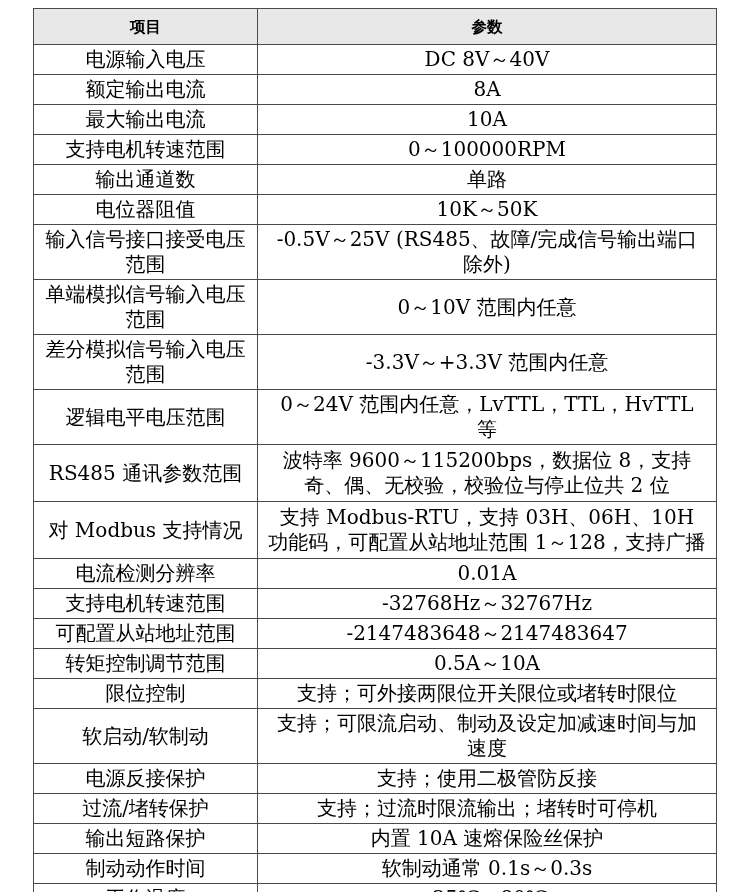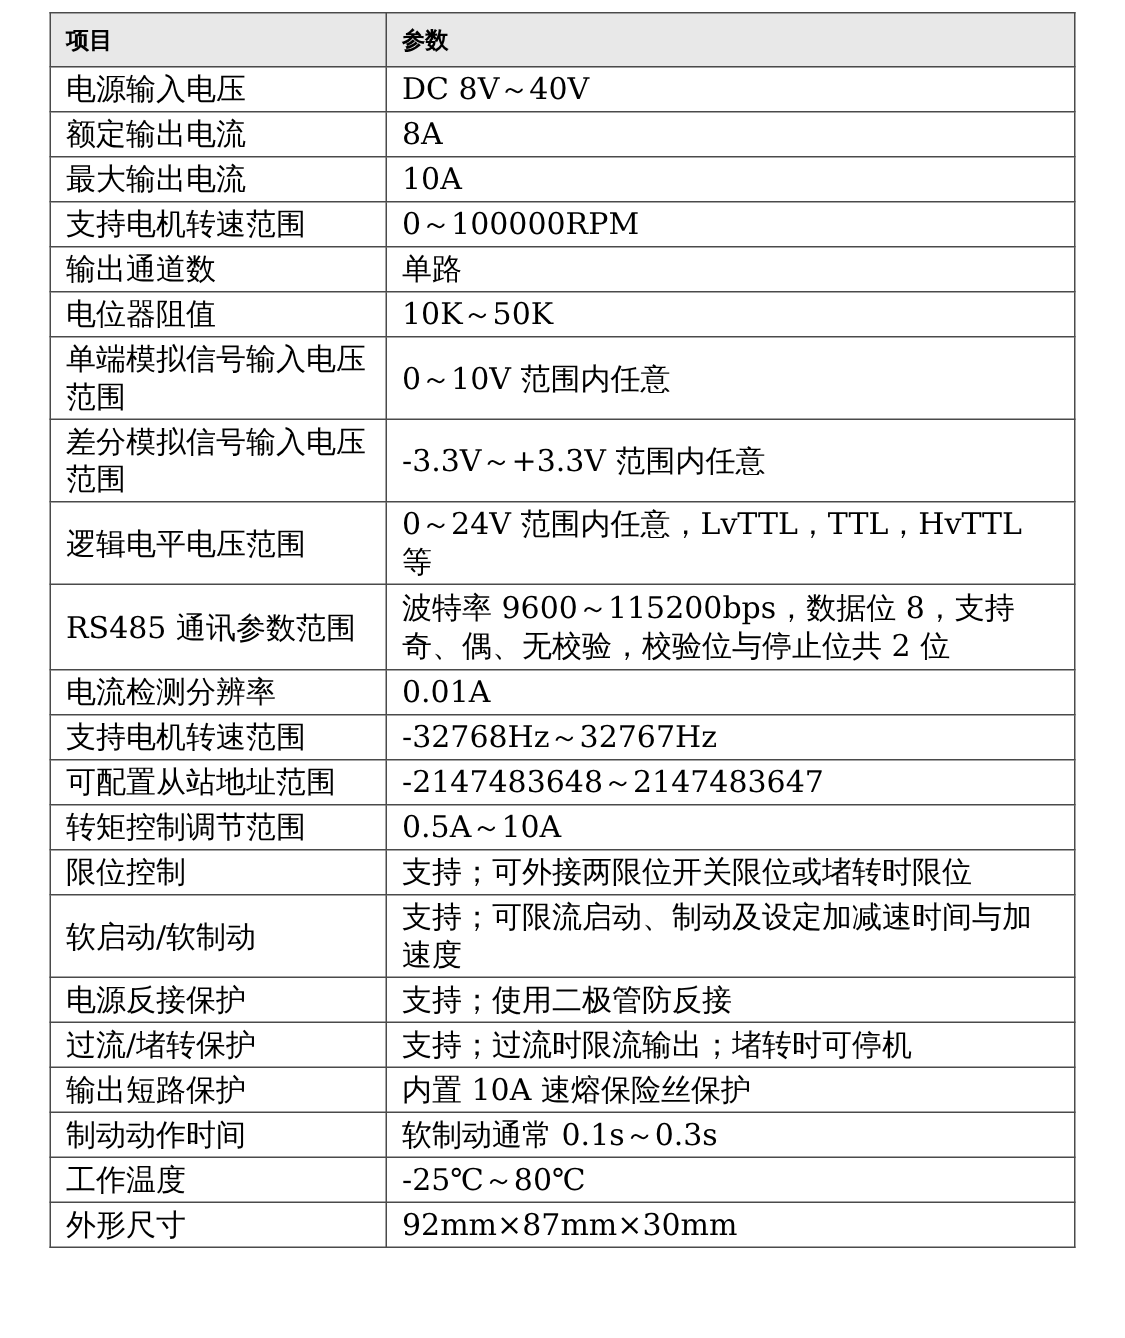--- a/index.html
+++ b/index.html
@@ -18,21 +18,21 @@
     border-collapse: collapse;
     table-layout: fixed;
     width: 683px;
     margin: 8px 0 0 33px;
     background: #ffffff;
   }
   col.c1 { width: 224px; }
   col.c2 { width: 459px; }
   th, td {
     border: 1px solid #4a4a4a;
-    text-align: left;
+    text-align: center;
     vertical-align: middle;
     padding: 2px 10px;
     box-sizing: border-box;
     word-break: break-word;
   }
   th {
     background: #e8e8e8;
     font-weight: bold;
     font-size: 15.5px;
     height: 36px;
@@ -81,34 +81,42 @@
     </tr>
     <tr>
       <td>输出通道数</td>
       <td>单路</td>
     </tr>
     <tr>
       <td>电位器阻值</td>
       <td>10K～50K</td>
     </tr>
     <tr>
+      <td>输入信号接口接受电压范围</td>
+      <td>-0.5V～25V (RS485、故障/完成信号输出端口除外)</td>
+    </tr>
+    <tr>
       <td>单端模拟信号输入电压范围</td>
       <td>0～10V 范围内任意</td>
     </tr>
     <tr>
       <td>差分模拟信号输入电压范围</td>
       <td>-3.3V～+3.3V 范围内任意</td>
     </tr>
     <tr>
       <td>逻辑电平电压范围</td>
       <td>0～24V 范围内任意，LvTTL，TTL，HvTTL 等</td>
     </tr>
     <tr class="tall">
       <td>RS485 通讯参数范围</td>
       <td>波特率 9600～115200bps，数据位 8，支持奇、偶、无校验，校验位与停止位共 2 位</td>
+    </tr>
+    <tr class="tall">
+      <td>对 Modbus 支持情况</td>
+      <td>支持 Modbus-RTU，支持 03H、06H、10H 功能码，可配置从站地址范围 1～128，支持广播</td>
     </tr>
     <tr>
       <td>电流检测分辨率</td>
       <td>0.01A</td>
     </tr>
     <tr>
       <td>支持电机转速范围</td>
       <td>-32768Hz～32767Hz</td>
     </tr>
     <tr>

